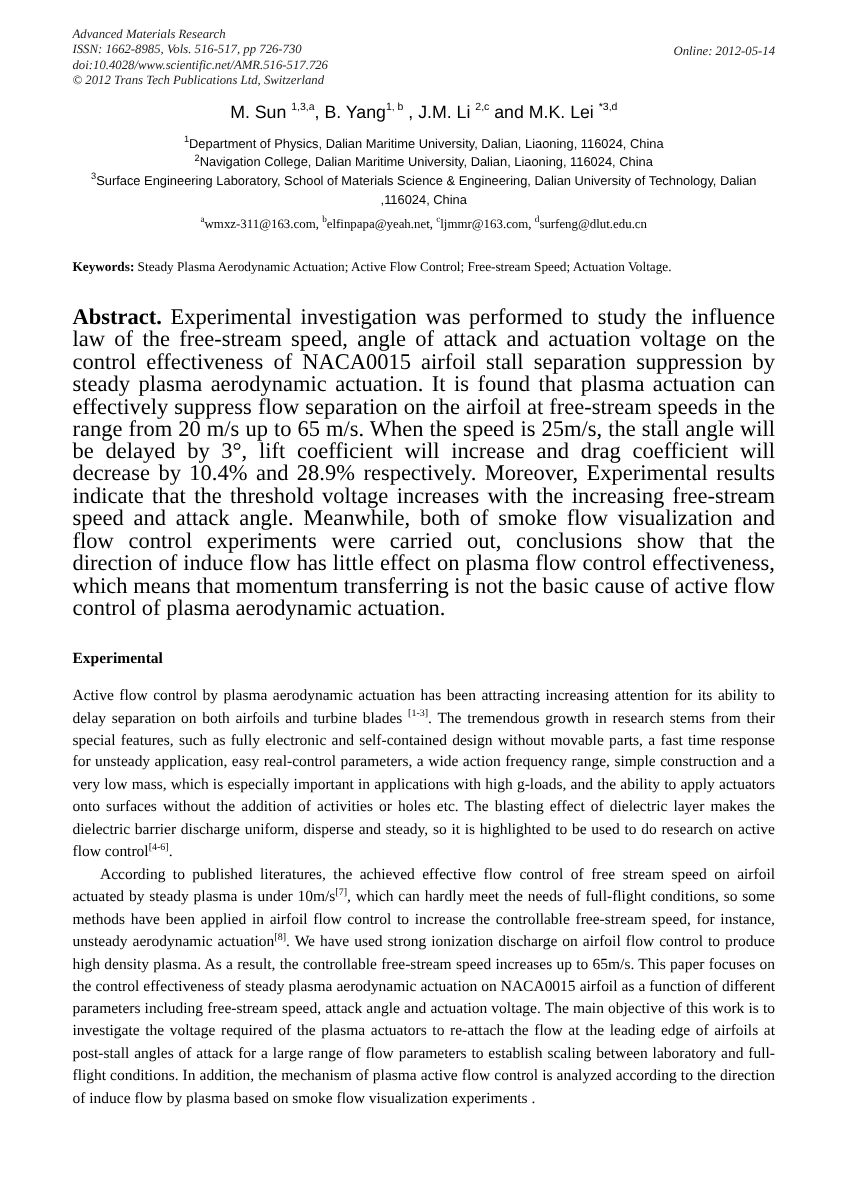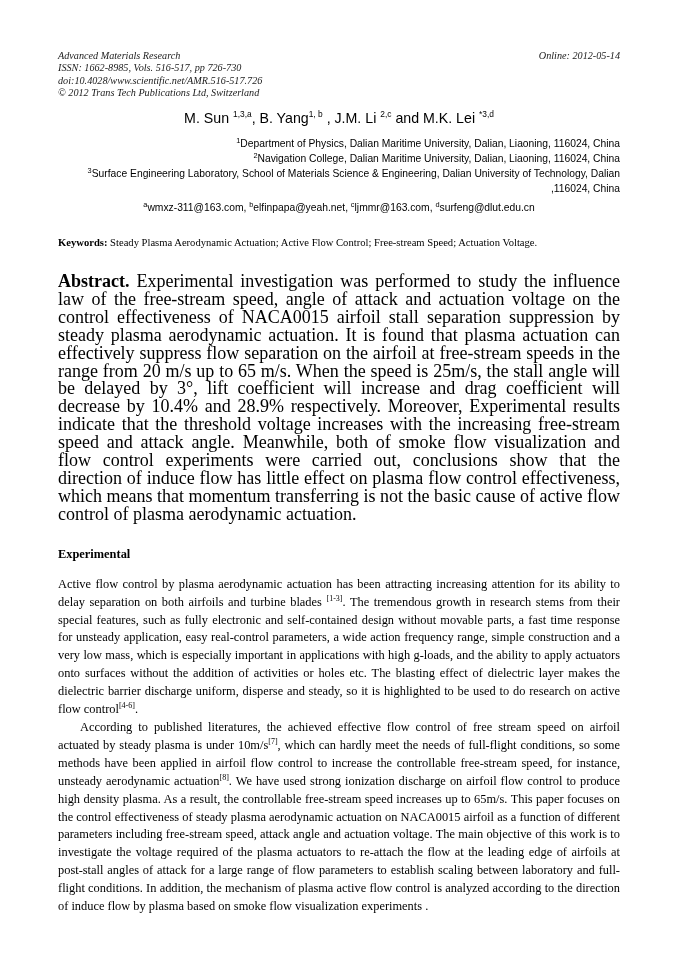--- a/index.html
+++ b/index.html
@@ -15,35 +15,34 @@
     font-family: "Liberation Serif", "DejaVu Serif", serif;
     color: #000000;
   }
   .page {
     position: relative;
     width: 678px;
     height: 765px;
     background: #ffffff;
     box-sizing: border-box;
     padding: 22px 58px 0 58px;
-    margin-top: 28px;
   }
 
   
   .masthead {
     position: relative;
     font-style: italic;
     font-size: 10.2px;
     line-height: 12.4px;
     color: #1a1a1a;
   }
   .masthead .line { white-space: nowrap; }
   .masthead .online {
     position: absolute;
-    top: 0;
+    top: 14px;
     right: 0;
     font-style: italic;
     font-size: 10.2px;
   }
 
   
   .title {
     margin-top: 26px;
     text-align: center;
     font-family: "Liberation Sans", "DejaVu Sans", sans-serif;
@@ -63,35 +62,35 @@
   }
   .authors sup {
     font-size: 8.4px;
     vertical-align: super;
     line-height: 0;
   }
 
   
   .affiliations {
     margin-top: 9px;
-    text-align: right;
+    text-align: center;
     font-family: "Liberation Sans", "DejaVu Sans", sans-serif;
     font-size: 10.3px;
     line-height: 15.2px;
   }
   .affiliations .aff { margin: 0; }
   .affiliations sup {
     font-size: 7.4px;
     vertical-align: super;
     line-height: 0;
   }
   .emails {
     margin-top: 4px;
     text-align: center;
-    font-family: Liberation Sans, sans-serif;
+    font-family: Liberation Serif, serif;
     font-size: 10.3px;
     line-height: 15px;
   }
   .emails sup {
     font-size: 7.4px;
     vertical-align: super;
     line-height: 0;
   }
 
   

